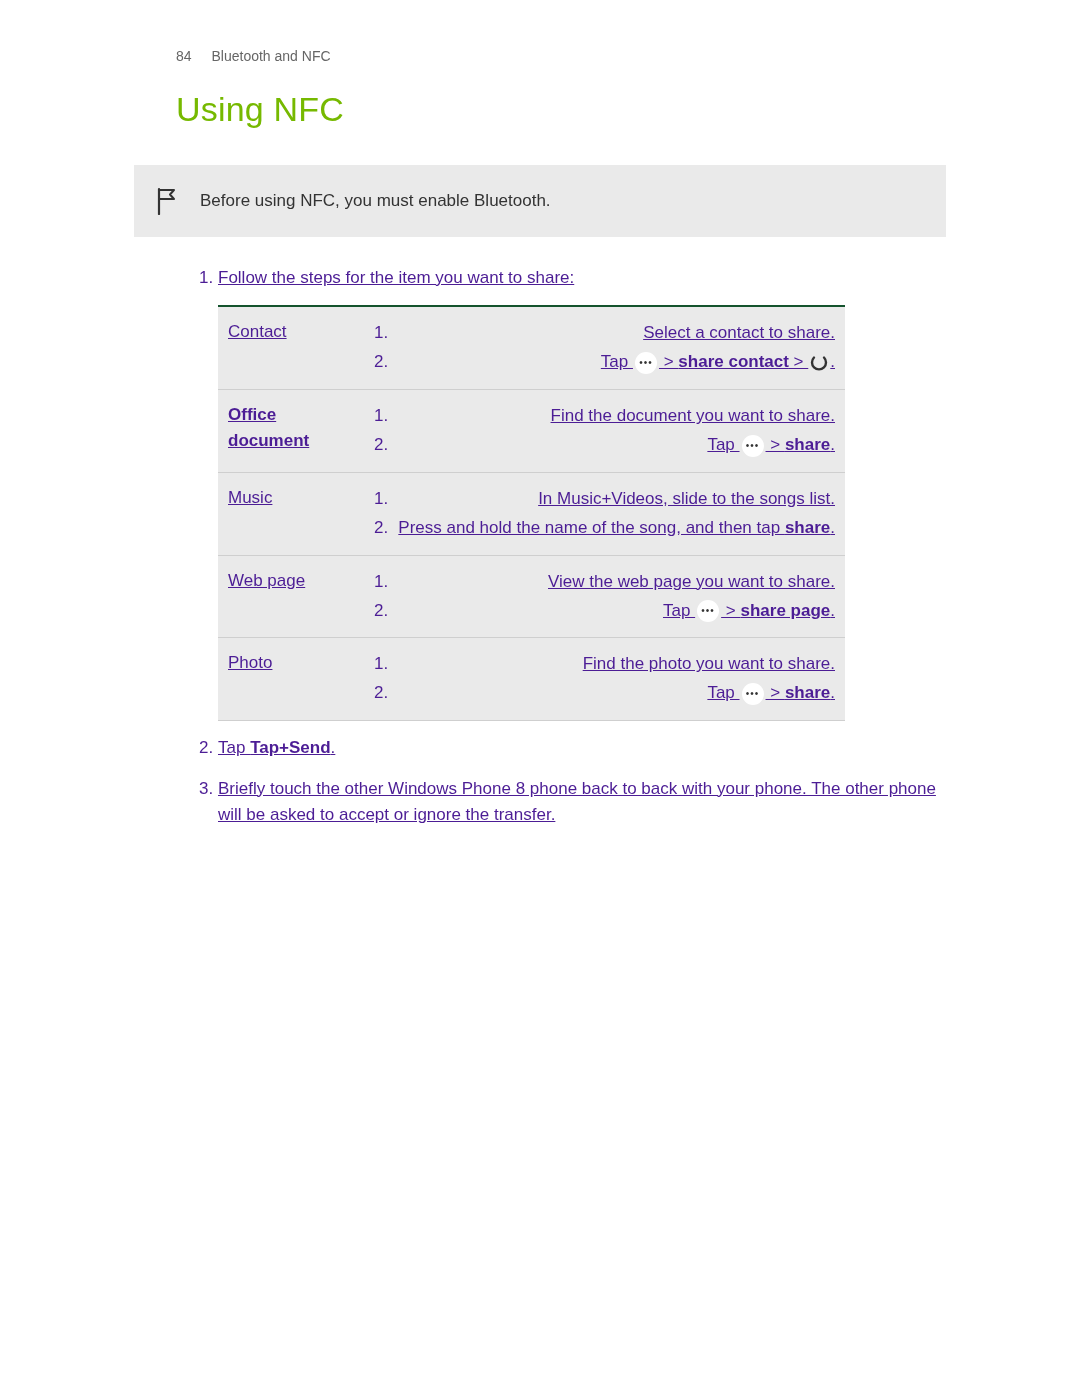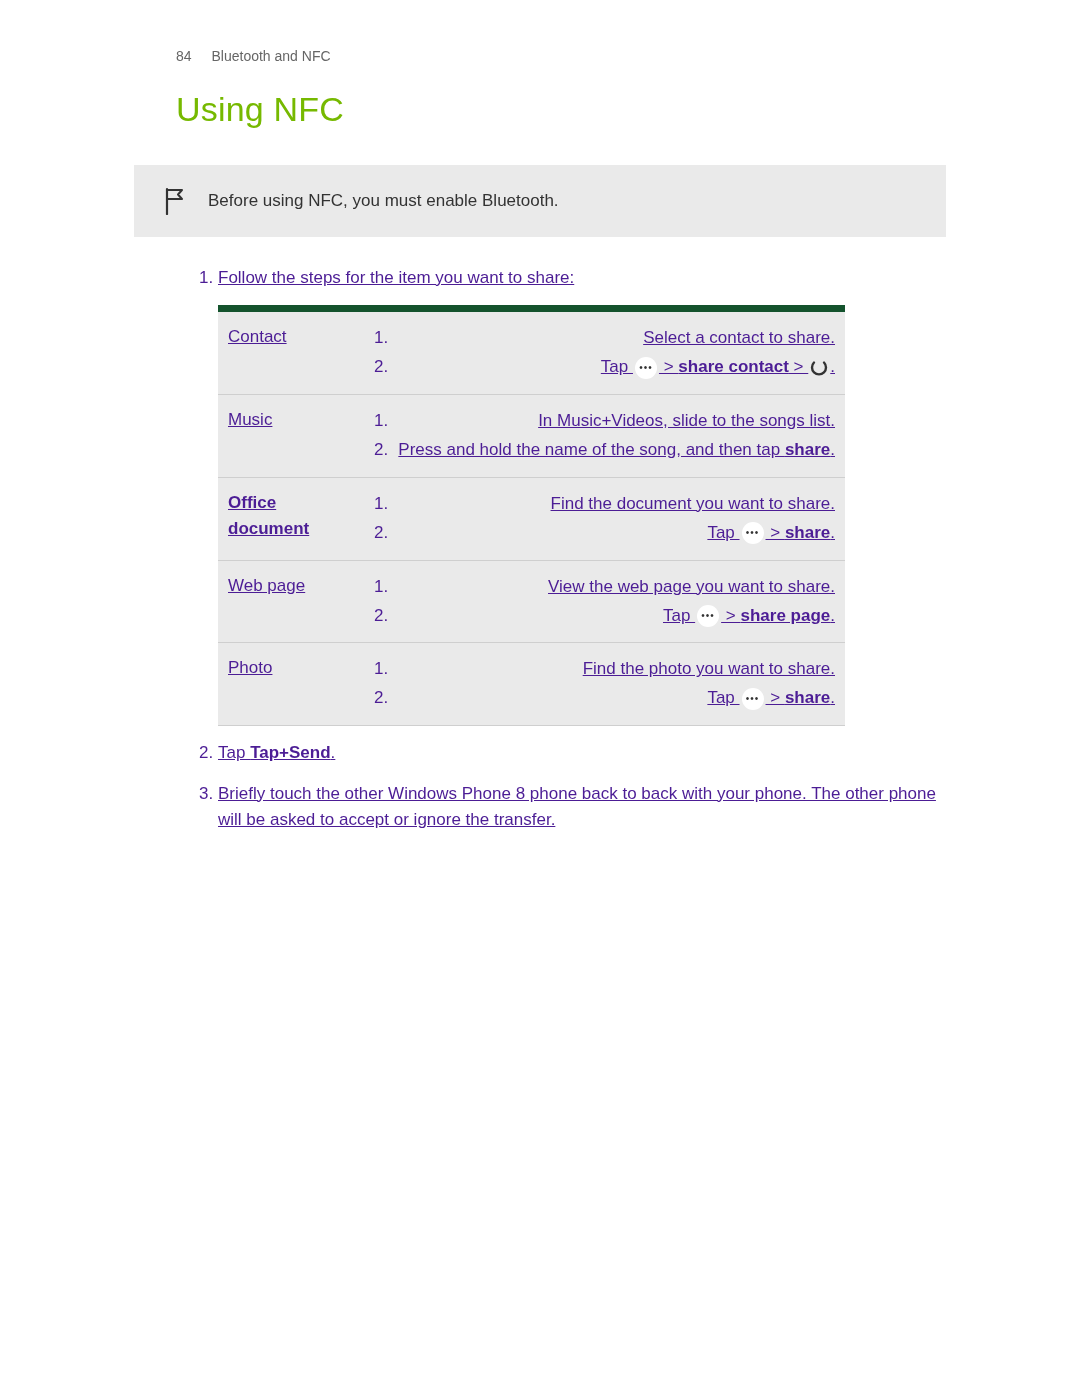--- a/index.html
+++ b/index.html
@@ -21,21 +21,21 @@
   h1.section-title {
     color: #76b900;
     font-size: 34px;
     font-weight: 400;
     margin: 26px 0 36px 176px;
     letter-spacing: 0.2px;
   }
   .note-box {
     background: #eaeaea;
     margin: 0 134px 28px 134px;
-    padding: 22px 24px 22px 30px;
+    padding: 22px 24px 22px 22px;
     display: flex;
     align-items: center;
     gap: 22px;
   }
   .flag-icon {
     width: 22px;
     height: 28px;
     flex: 0 0 auto;
   }
   .note-text { font-size: 17px; color: #333; }
@@ -53,21 +53,21 @@
     border-collapse: collapse;
     background: #eaeaea;
   }
   .share-table td {
     border-top: 1px solid #cfcfcf;
     border-bottom: 1px solid #cfcfcf;
     padding: 12px 10px;
     vertical-align: top;
     font-size: 17px;
   }
-  .share-table tr:first-child td { border-top: 7px solid #14532d; }
+  .share-table tr:first-child td { border-top: 2px solid #14532d; }
   .share-table td.label { width: 143px; padding-left: 10px; }
   .share-table td ol { padding-left: 22px; }
   .share-table td li { line-height: 1.7; text-align: right; }
   .bold { font-weight: 600; }
   .dots-icon {
     display: inline-block;
     width: 22px;
     height: 22px;
     border-radius: 50%;
     background: #fff;
@@ -124,37 +124,37 @@
             <li>Select a contact to share.</li>
             <li>
               <span>Tap </span><span class="dots-icon"></span><span> &gt; </span><span class="bold">share contact</span><span> &gt; </span><span class="circle-outline-icon"><svg viewBox="0 0 18 18" width="18" height="18">
                       <path d="M4 2.5 A7 7 0 1 0 14 2.5" fill="none" stroke="#333" stroke-width="2.4" stroke-linecap="round"></path>
                     </svg></span><span>.</span>
             </li>
           </ol>
         </td>
       </tr>
       <tr>
+        <td class="label bold">Office document</td>
+        <td>
+          <ol>
+            <li>Find the document you want to share.</li>
+            <li>
+              <span>Tap </span><span class="dots-icon"></span><span> &gt; </span><span class="bold">share</span><span>.</span>
+            </li>
+          </ol>
+        </td>
+      </tr>
+      <tr>
         <td class="label">Music</td>
         <td>
           <ol>
             <li>In Music+Videos, slide to the songs list.</li>
             <li>
               <span>Press and hold the name of the song, and then tap </span><span class="bold">share</span><span>.</span>
-            </li>
-          </ol>
-        </td>
-      </tr>
-      <tr>
-        <td class="label bold">Office document</td>
-        <td>
-          <ol>
-            <li>Find the document you want to share.</li>
-            <li>
-              <span>Tap </span><span class="dots-icon"></span><span> &gt; </span><span class="bold">share</span><span>.</span>
             </li>
           </ol>
         </td>
       </tr>
       <tr>
         <td class="label">Web page</td>
         <td>
           <ol>
             <li>View the web page you want to share.</li>
             <li>

